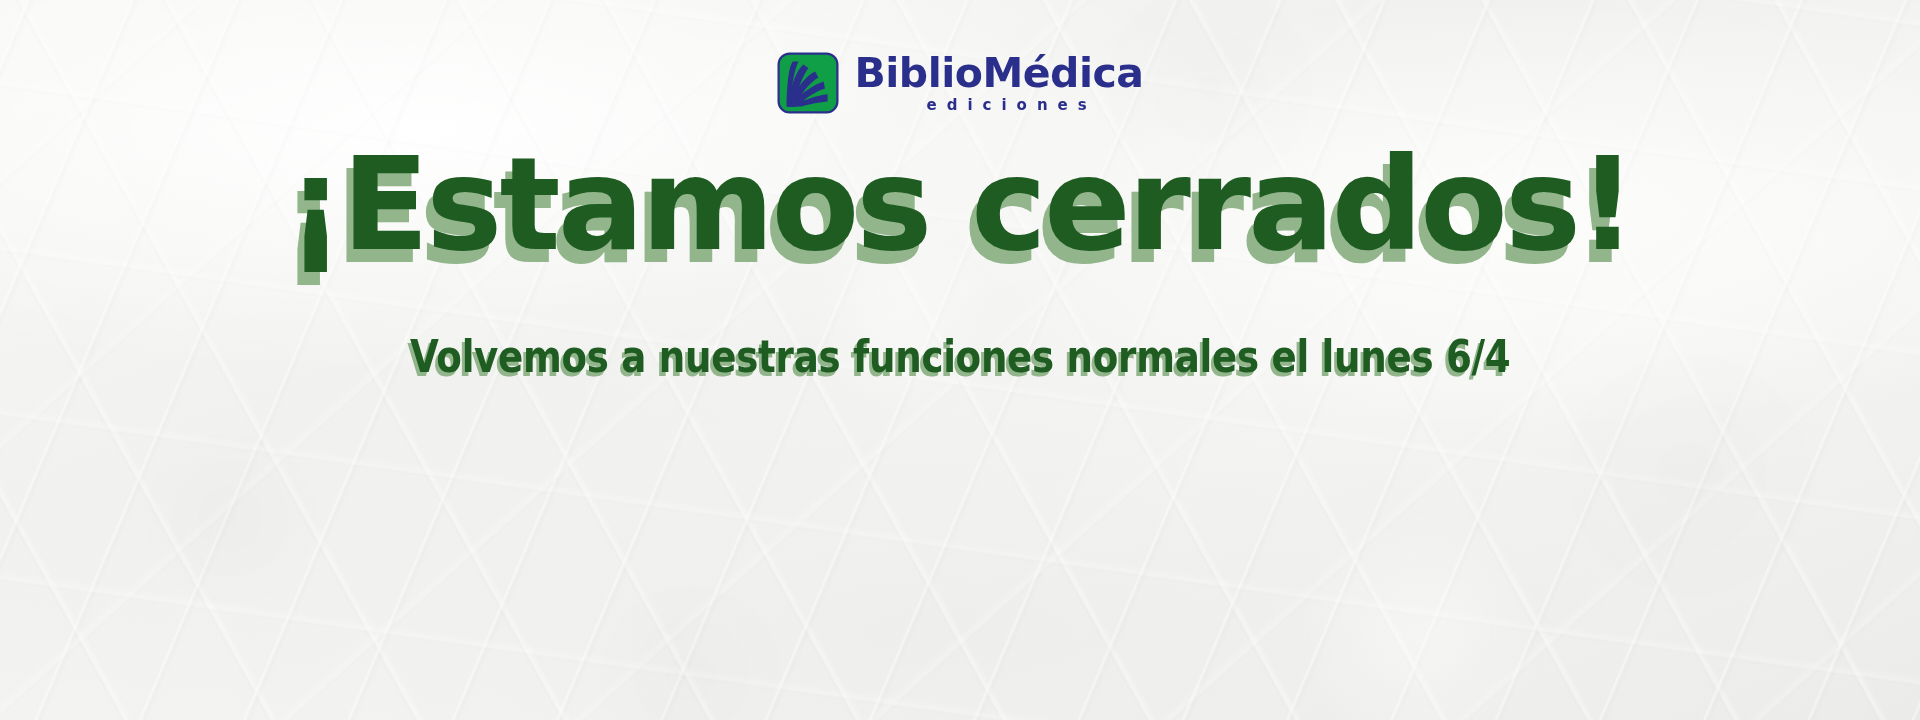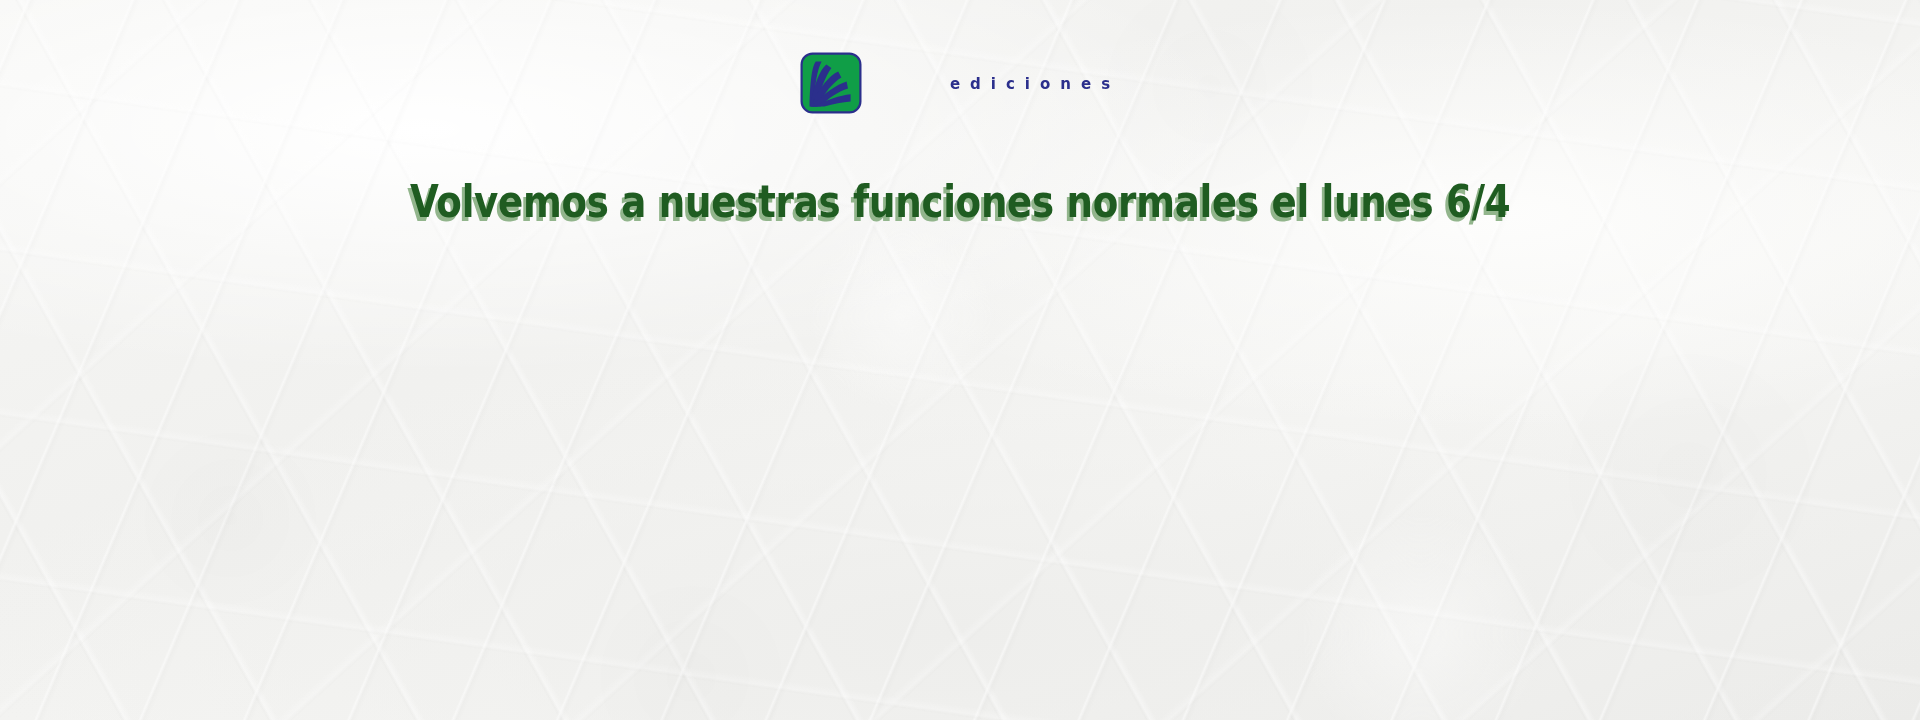--- a/index.html
+++ b/index.html
@@ -220,22 +220,24 @@
         <g fill="#2b2f8c">
           <path d="M9.5 54.5 C10.2 26.5 12.4 14.0 15.8 9.6 L21.6 9.6 C17.2 18.0 14.6 33.5 13.6 54.5 Z"></path>
           <path d="M10.2 54.2 C15.0 29.0 20.6 17.6 26.4 12.6 L31.4 16.0 C25.6 24.0 20.4 37.4 16.4 54.4 Z"></path>
           <path d="M10.6 54.4 C20.4 33.6 29.4 23.6 38.2 19.4 L41.4 25.6 C33.0 30.6 24.6 40.6 17.8 54.5 Z"></path>
           <path d="M11.2 54.5 C25.0 40.4 36.4 32.6 46.6 29.4 L48.0 36.6 C38.4 39.6 29.2 45.6 20.6 54.5 Z"></path>
           <path d="M12.8 54.6 C27.6 47.6 39.8 43.4 50.6 42.2 L50.6 49.4 C42.6 50.0 33.4 51.8 24.4 54.6 Z"></path>
         </g>
       </svg>
 
       <div class="logo-words">
+        <div class="logo-title">BiblioMédica</div>
         <div class="logo-sub">ediciones</div>
       </div>
     </div>
 
+    <h1 class="headline">¡Estamos cerrados!</h1>
 
 
     <p class="footnote">Volvemos a nuestras funciones normales el lunes 6/4</p>
 
   </div>
 </div>
 
 </body></html>

